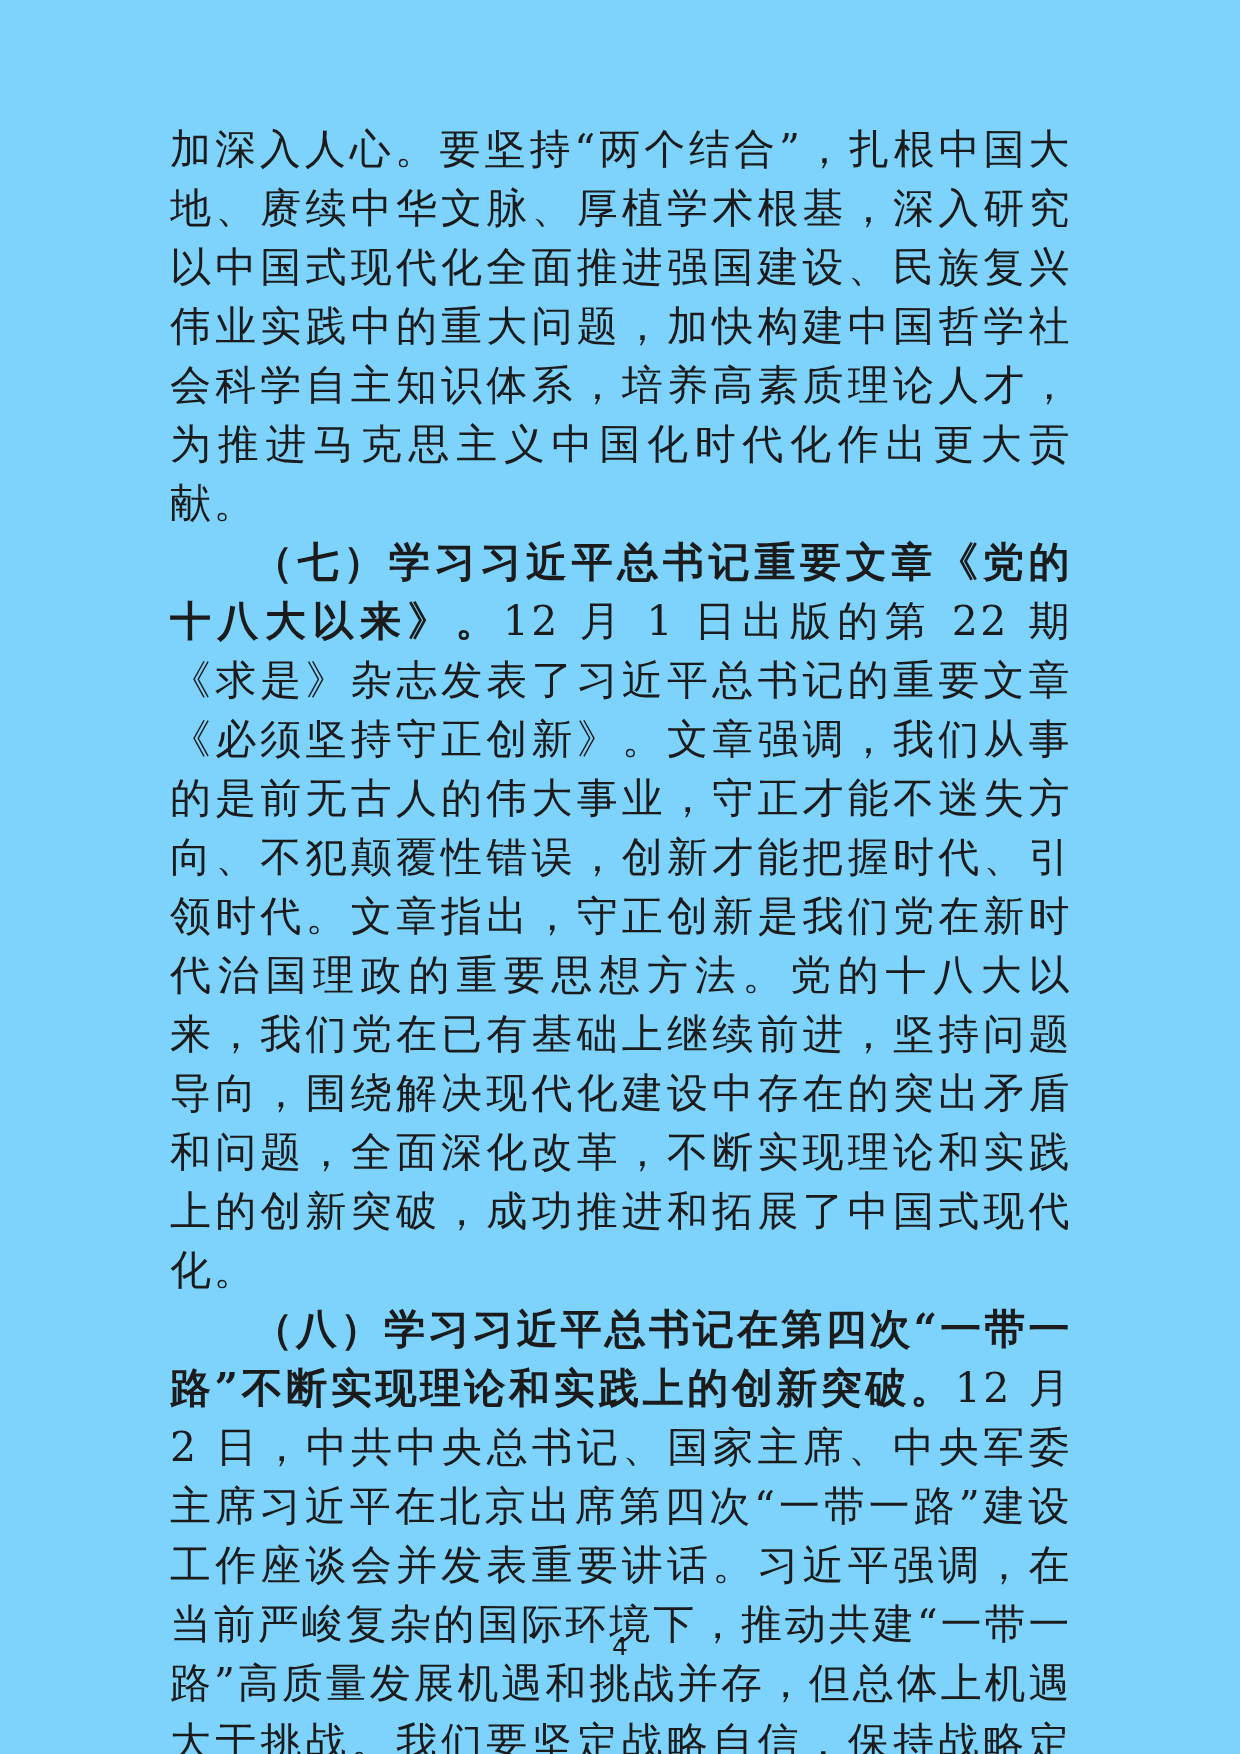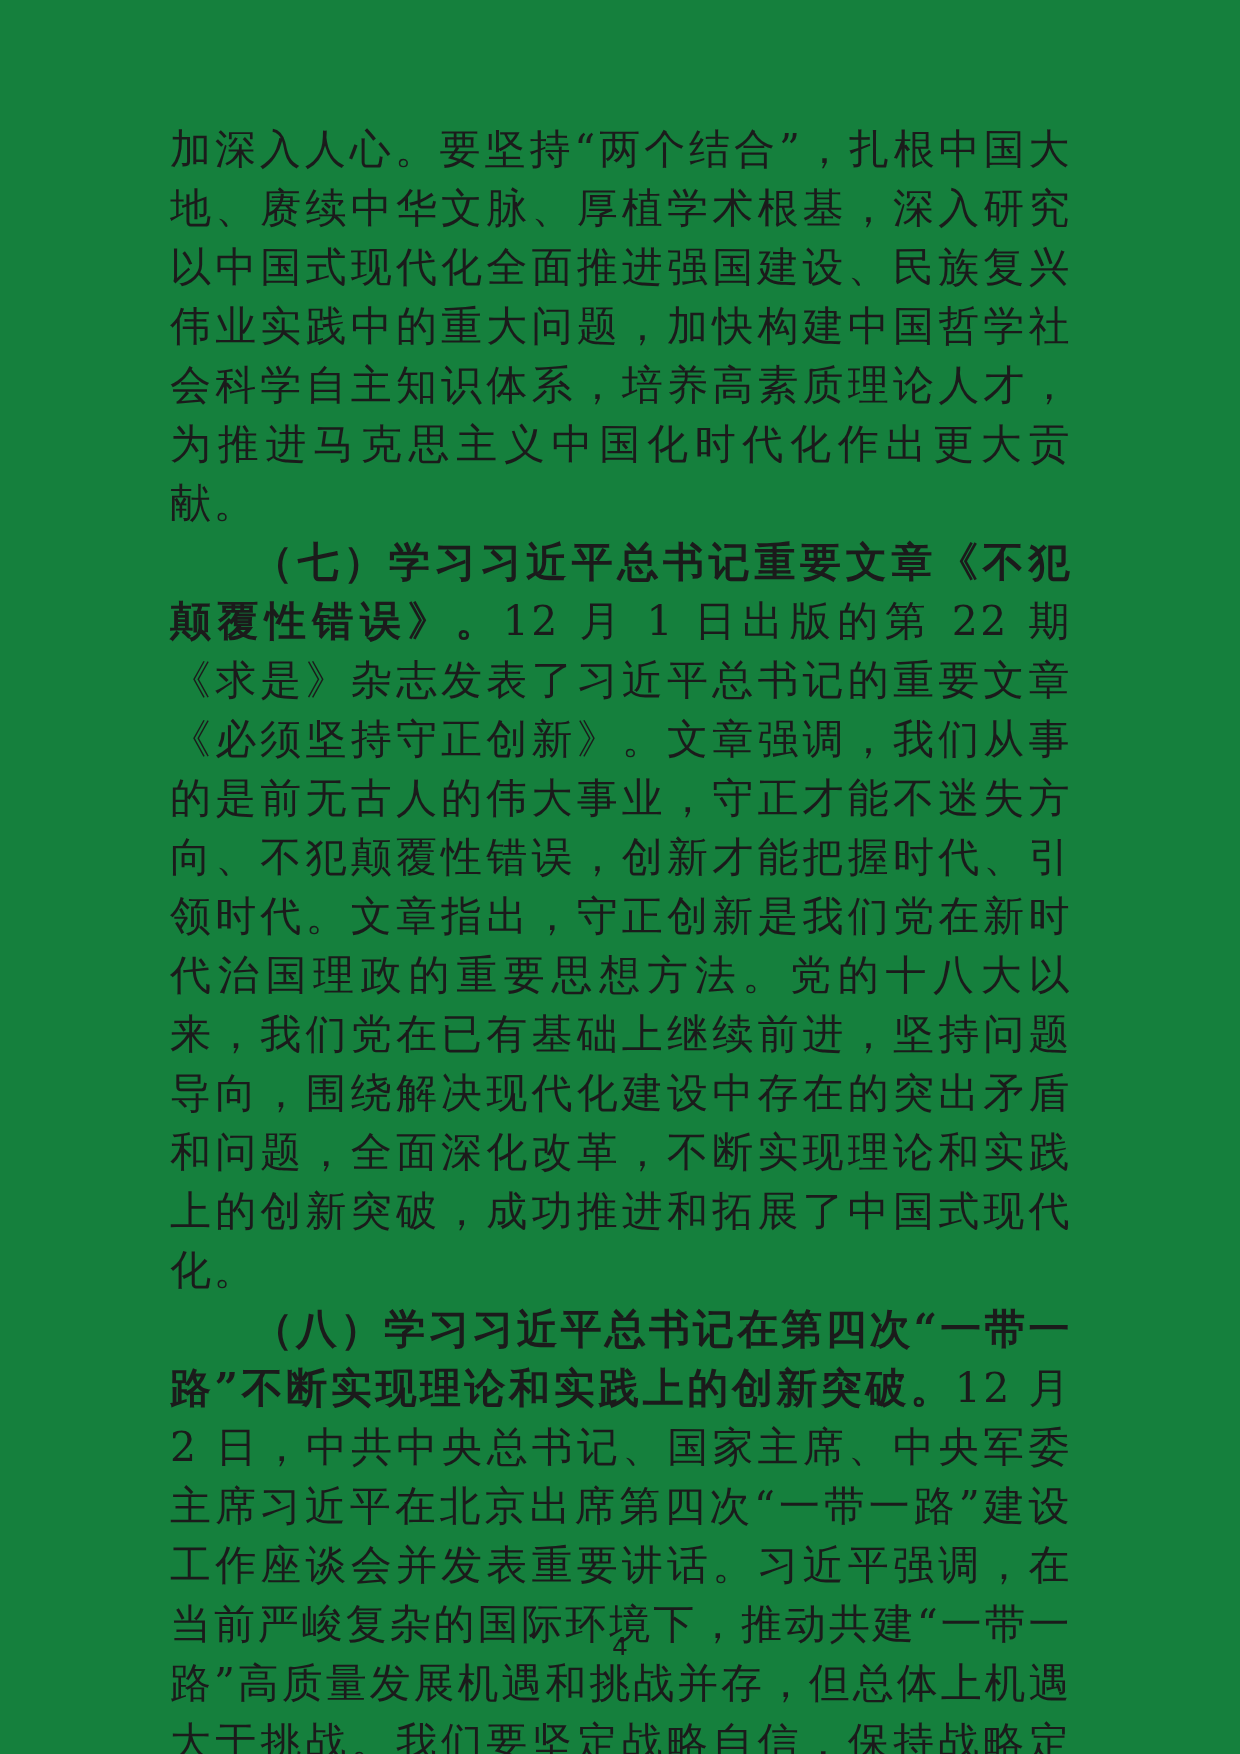--- a/index.html
+++ b/index.html
@@ -4,21 +4,21 @@
 <style>
   html, body {
     margin: 0;
     padding: 0;
     background: #ffffff;
   }
   .page {
     position: relative;
     width: 1240px;
     height: 1754px;
-    background: #15803d;
+    background: #7dd3fc;
     overflow: hidden;
     font-family: "DejaVu Serif", "Liberation Serif", serif;
     color: #1b1b1b;
   }
   .content {
     position: absolute;
     left: 170px;
     top: 120px;
     width: 902px;
     text-align: justify;
@@ -53,20 +53,20 @@
   }
 </style>
 </head>
 <body>
 
 <div class="page">
   <div class="content">
 
     <p class="para"><span class="para-heading"></span><span class="para-body">加深入人心。要坚持“两个结合”，扎根中国大地、赓续中华文脉、厚植学术根基，深入研究以中国式现代化全面推进强国建设、民族复兴伟业实践中的重大问题，加快构建中国哲学社会科学自主知识体系，培养高素质理论人才，为推进马克思主义中国化时代化作出更大贡献。</span></p>
 
-    <p class="para indent"><span class="para-heading">（七）学习习近平总书记重要文章《不犯颠覆性错误》。</span><span class="para-body">12 月 1 日出版的第 22 期《求是》杂志发表了习近平总书记的重要文章《必须坚持守正创新》。文章强调，我们从事的是前无古人的伟大事业，守正才能不迷失方向、不犯颠覆性错误，创新才能把握时代、引领时代。文章指出，守正创新是我们党在新时代治国理政的重要思想方法。党的十八大以来，我们党在已有基础上继续前进，坚持问题导向，围绕解决现代化建设中存在的突出矛盾和问题，全面深化改革，不断实现理论和实践上的创新突破，成功推进和拓展了中国式现代化。</span></p>
+    <p class="para indent"><span class="para-heading">（七）学习习近平总书记重要文章《党的十八大以来》。</span><span class="para-body">12 月 1 日出版的第 22 期《求是》杂志发表了习近平总书记的重要文章《必须坚持守正创新》。文章强调，我们从事的是前无古人的伟大事业，守正才能不迷失方向、不犯颠覆性错误，创新才能把握时代、引领时代。文章指出，守正创新是我们党在新时代治国理政的重要思想方法。党的十八大以来，我们党在已有基础上继续前进，坚持问题导向，围绕解决现代化建设中存在的突出矛盾和问题，全面深化改革，不断实现理论和实践上的创新突破，成功推进和拓展了中国式现代化。</span></p>
 
     <p class="para indent"><span class="para-heading">（八）学习习近平总书记在第四次“一带一路”不断实现理论和实践上的创新突破。</span><span class="para-body">12 月 2 日，中共中央总书记、国家主席、中央军委主席习近平在北京出席第四次“一带一路”建设工作座谈会并发表重要讲话。习近平强调，在当前严峻复杂的国际环境下，推动共建“一带一路”高质量发展机遇和挑战并存，但总体上机遇大于挑战。我们要坚定战略自信，保持战略定力，勇于担当作为，开创共建“一带一路”更加光明的未来。习近平指出，自 2013 年提出共建“一带一路”倡议以来，在党中央坚强领导下，经过各方共同努力，</span></p>
 
   </div>
 
   <div class="page-number">4</div>
 </div>
 
 </body></html>

